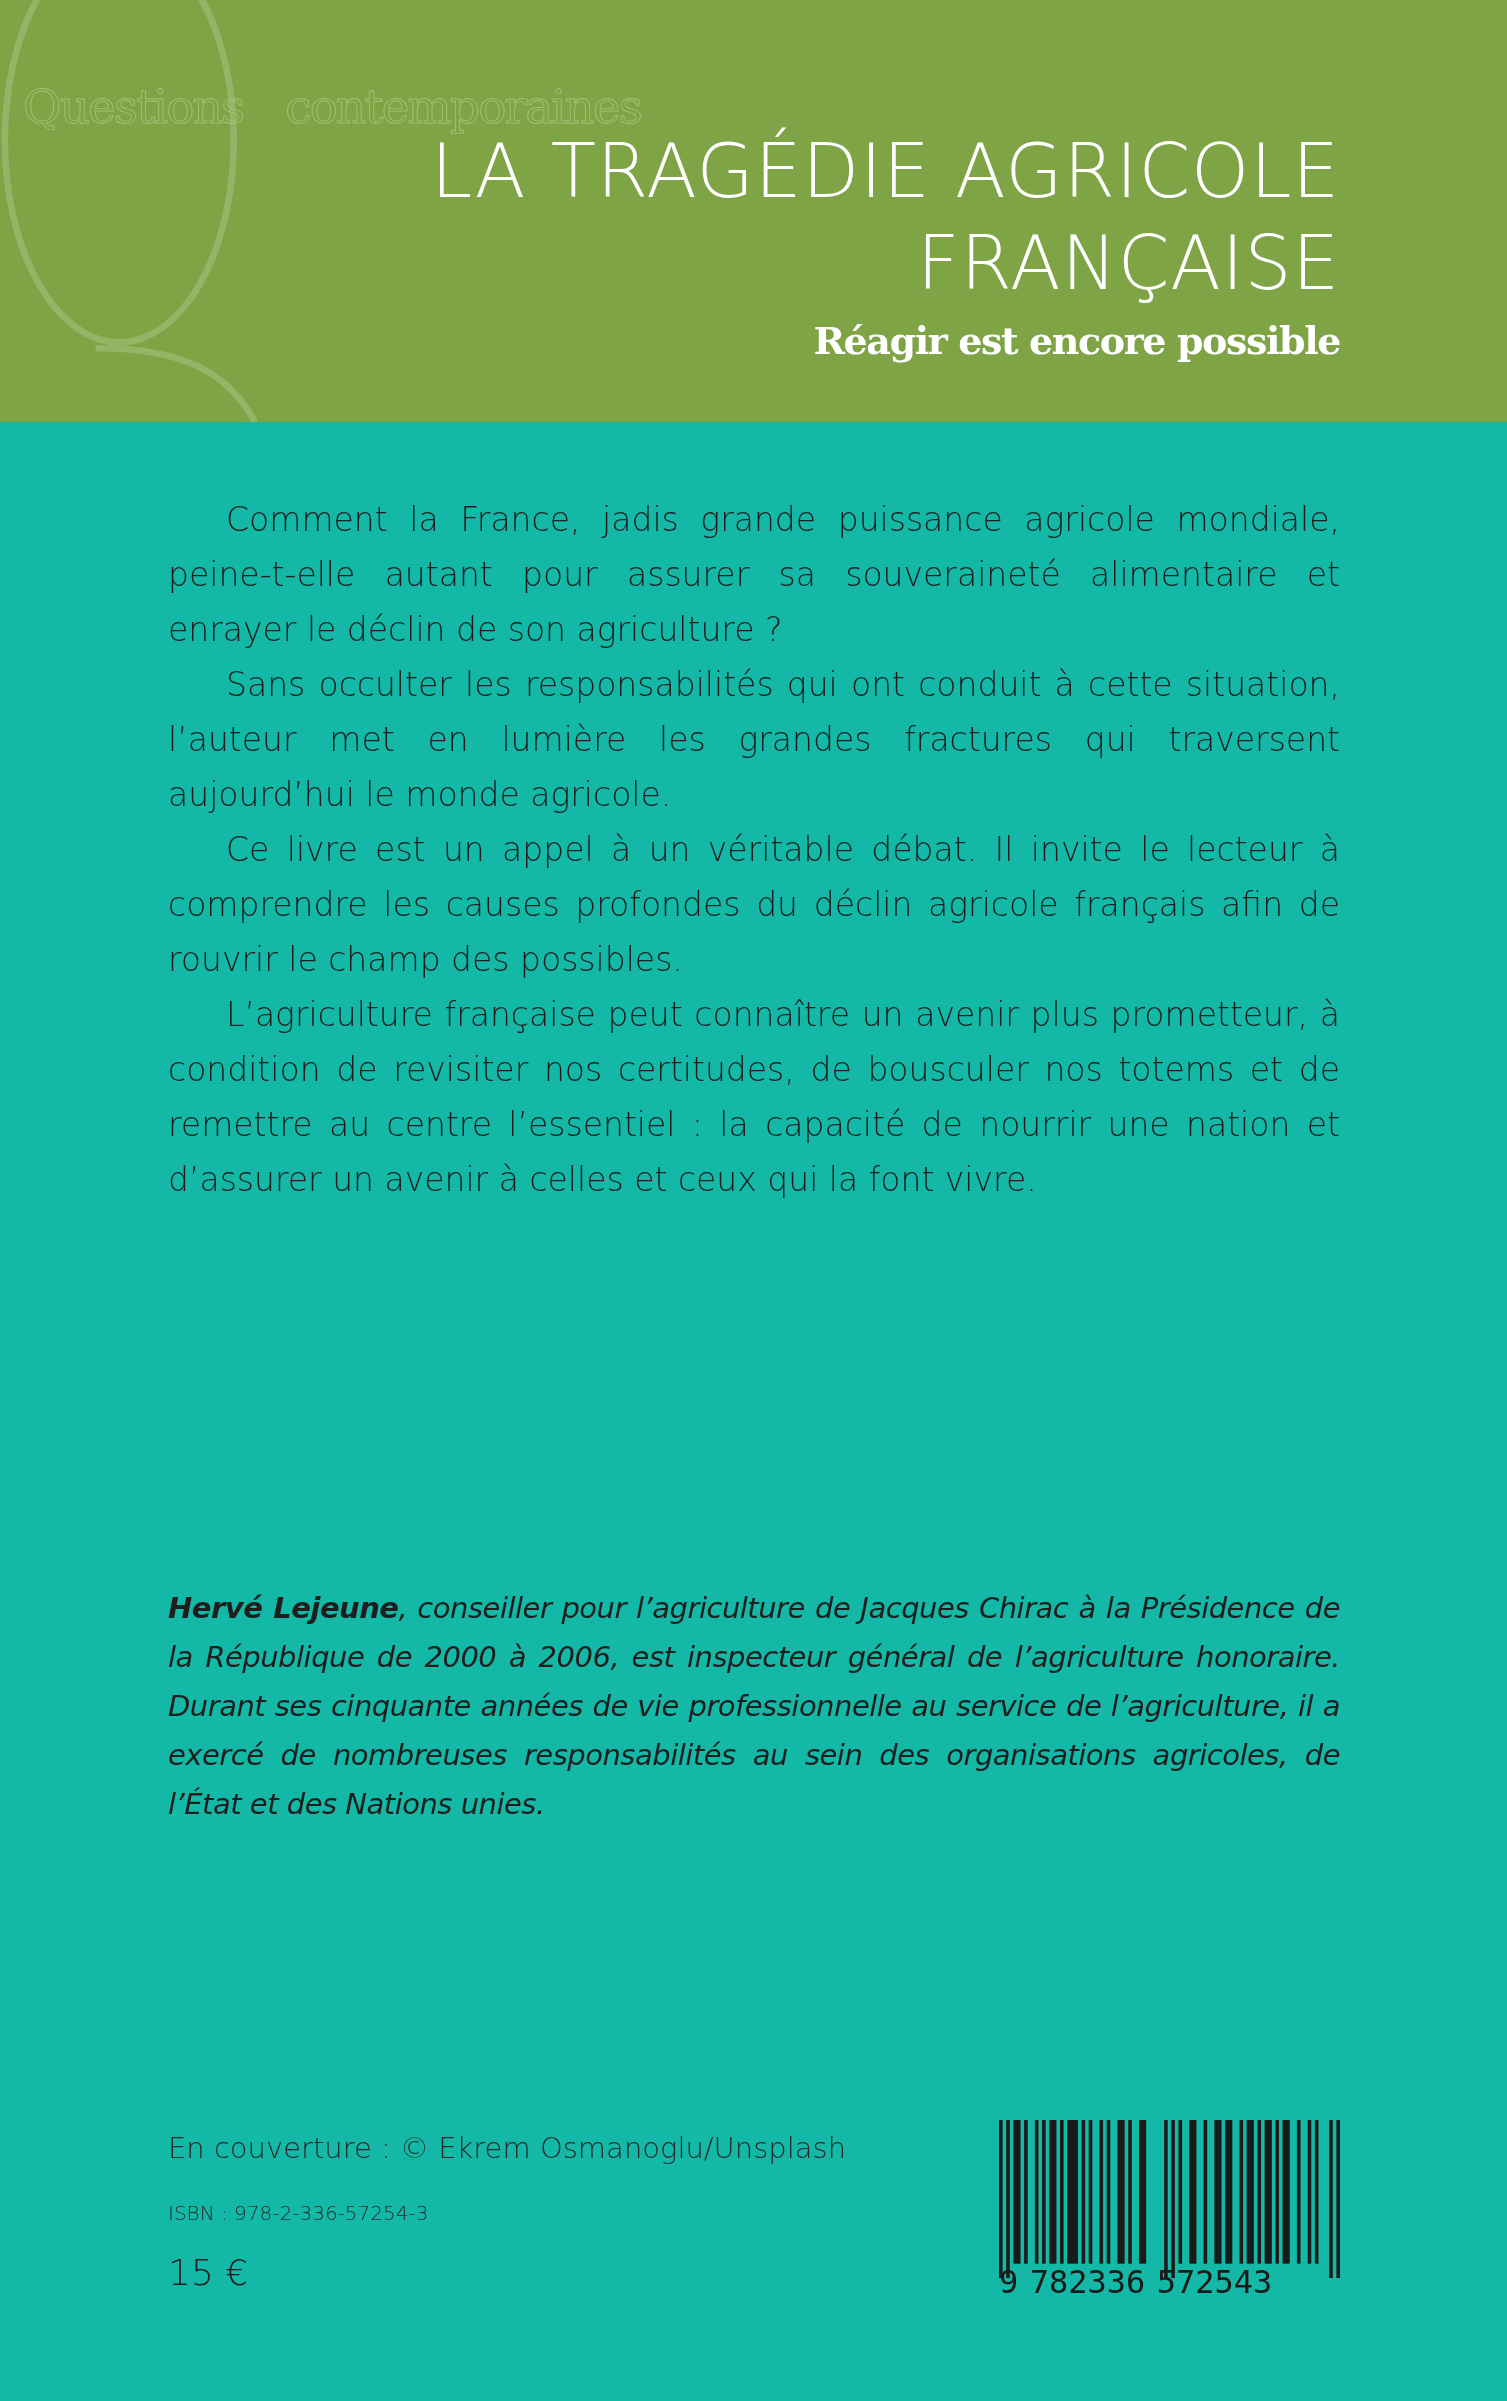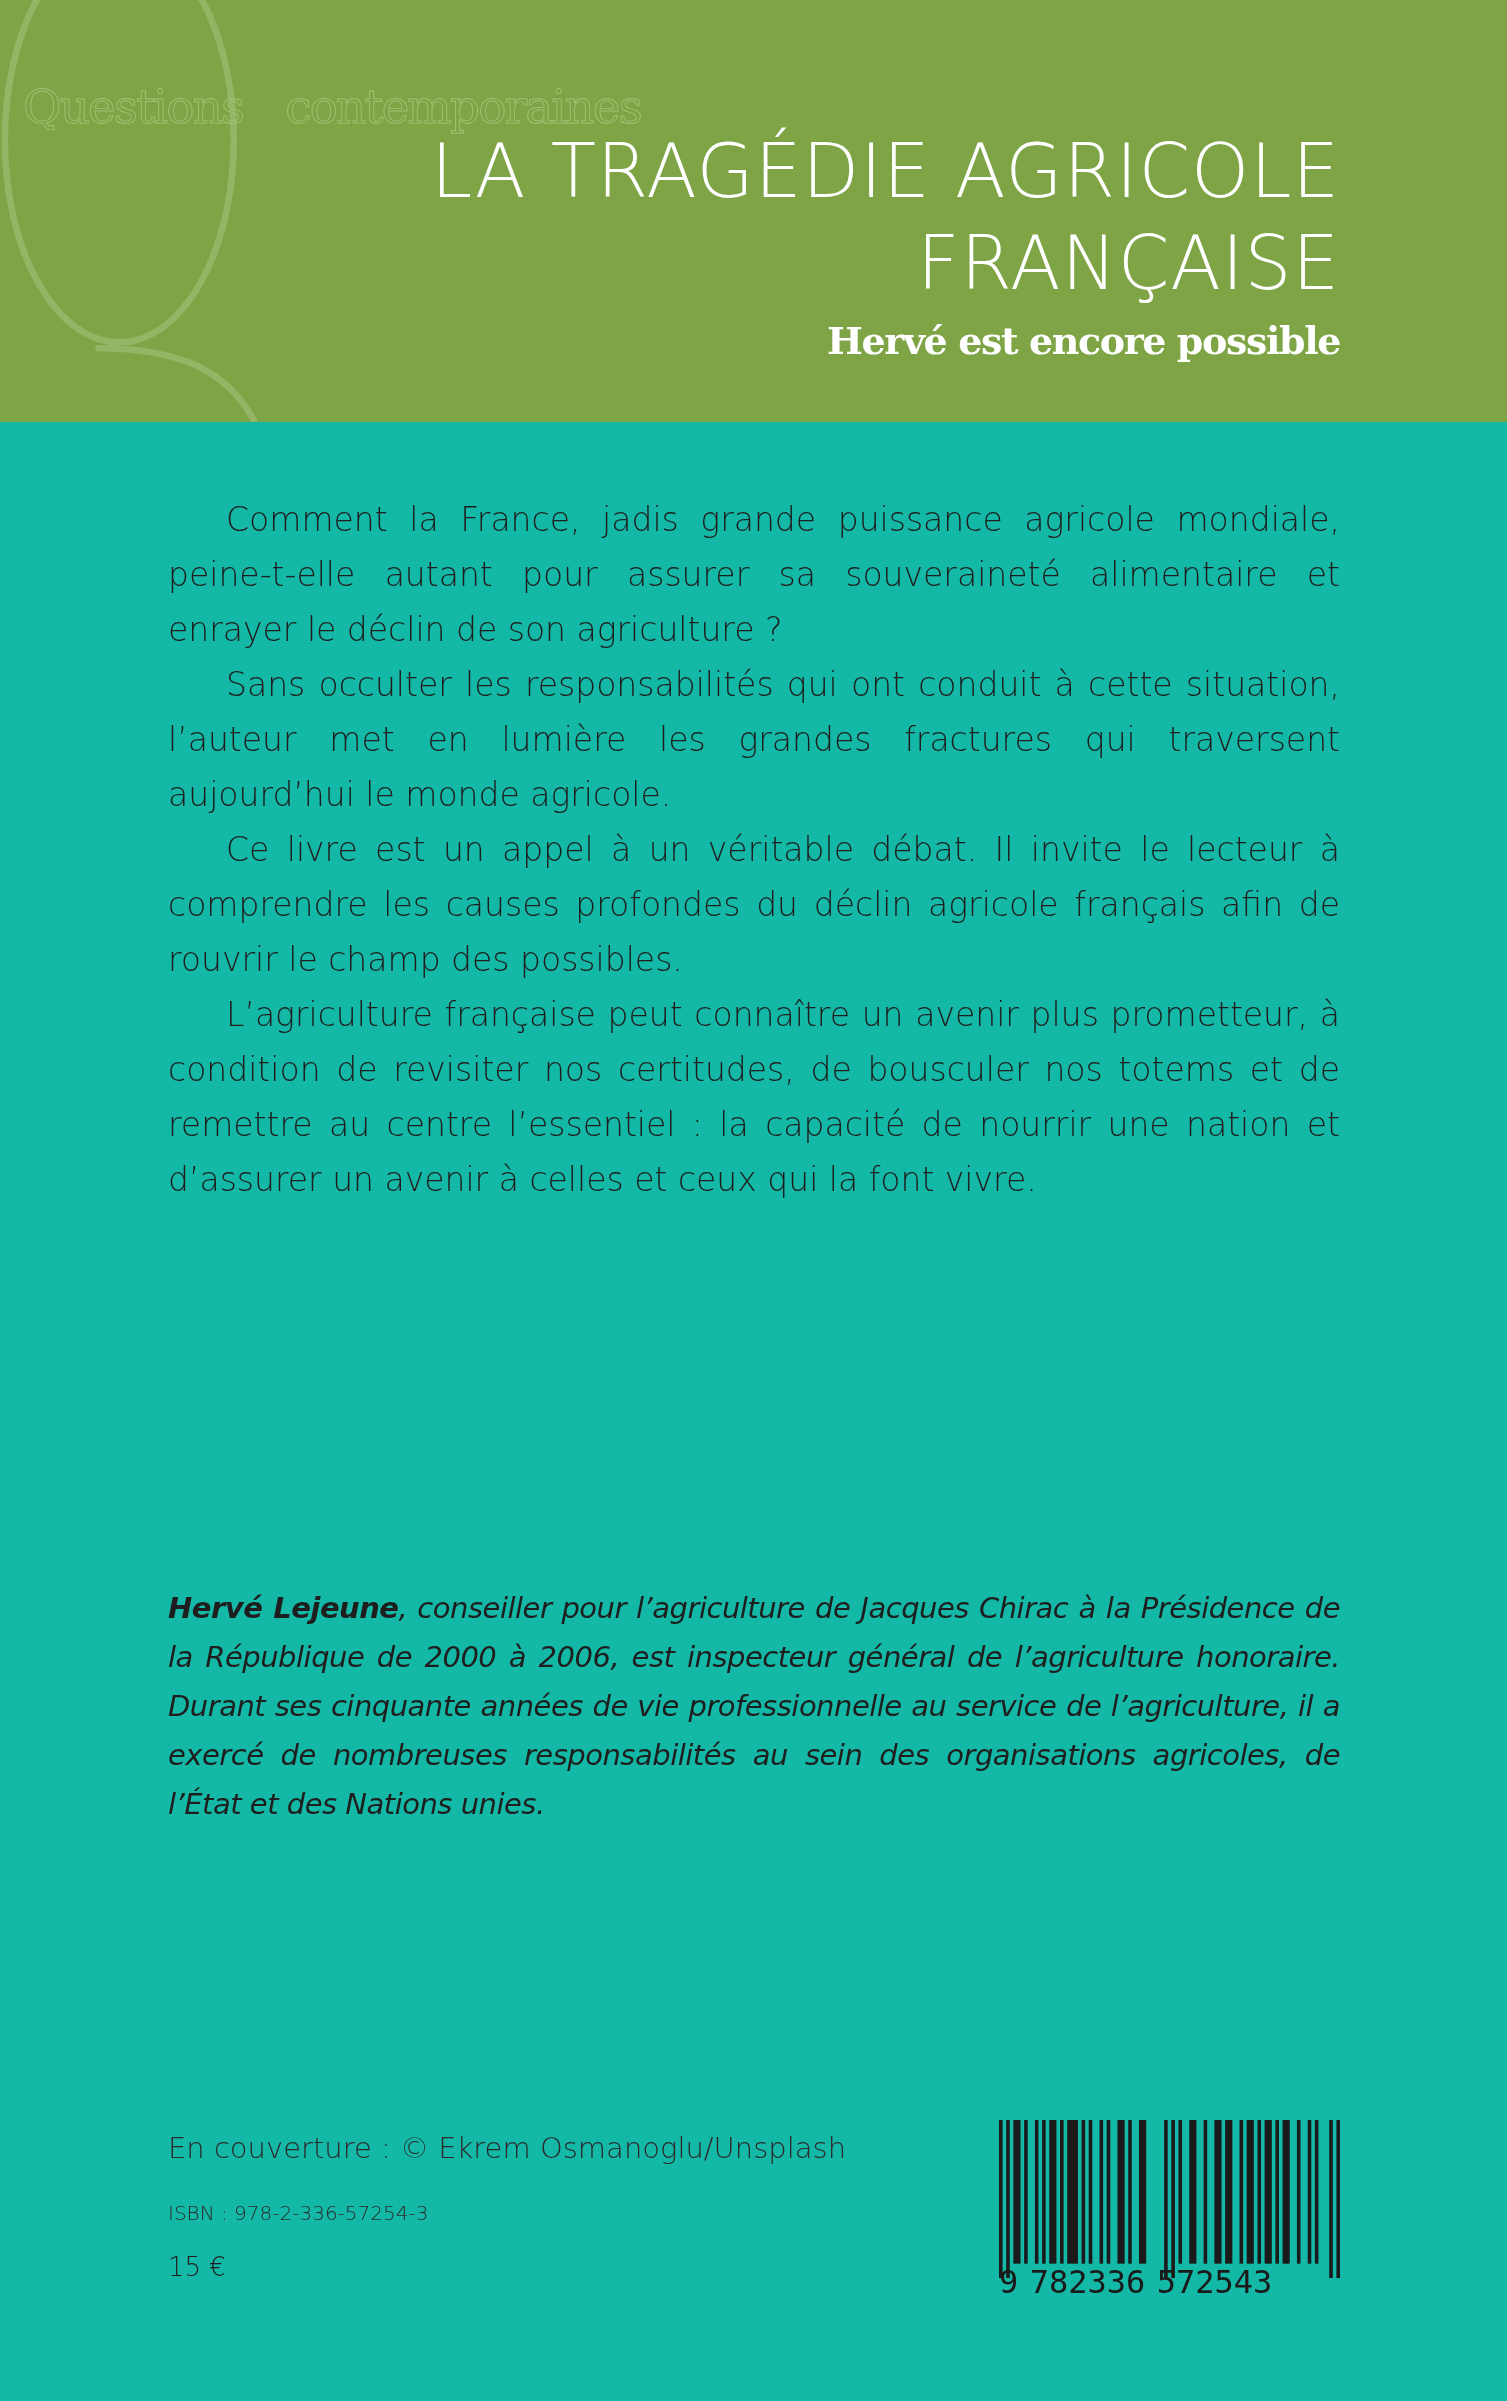--- a/index.html
+++ b/index.html
@@ -11,42 +11,42 @@
   .collection .w2 { margin-left: 42px; }
   .title { position: absolute; right: 168px; top: 125px; text-align: right; font-family: "DejaVu Sans", sans-serif; font-weight: 200; font-size: 74px; line-height: 92px; color: #ffffff; letter-spacing: 0.9px; white-space: nowrap; }
   .title .line { display: block; text-align: right; }
   .subtitle { position: absolute; right: 168px; top: 318px; font-family: "DejaVu Serif", serif; font-weight: bold; font-size: 38px; letter-spacing: -1.4px; color: #ffffff; white-space: nowrap; }
   .blurb { position: absolute; left: 168px; top: 492px; width: 1172px; font-family: "DejaVu Sans", sans-serif; font-weight: 200; font-size: 33px; line-height: 55px; color: #1e1e1e; text-align: justify; }
   .blurb p { margin: 0; text-indent: 58px; }
   .author { position: absolute; left: 168px; top: 1584px; width: 1172px; font-family: "DejaVu Sans", sans-serif; font-style: italic; font-size: 29px; line-height: 49px; color: #1e1e1e; text-align: justify; letter-spacing: -0.5px; }
   .author b { font-weight: bold; }
   .credit { position: absolute; left: 168px; top: 2131px; font-family: "DejaVu Sans", sans-serif; font-weight: 200; font-size: 29px; color: #2a2a2a; white-space: nowrap; }
   .isbn { position: absolute; left: 168px; top: 2201px; font-family: "DejaVu Sans", sans-serif; font-weight: 200; font-size: 20px; color: #2a2a2a; white-space: nowrap; }
-  .price { position: absolute; left: 168px; top: 2252px; font-family: "DejaVu Sans", sans-serif; font-weight: 200; font-size: 26px; color: #1e1e1e; white-space: nowrap; }
+  .price { position: absolute; left: 168px; top: 2252px; font-family: "DejaVu Sans", sans-serif; font-weight: 200; font-size: 36px; color: #1e1e1e; white-space: nowrap; }
   .barcode { position: absolute; left: 999px; top: 2120px; width: 341px; height: 176px; }
   .barcode-digits { position: absolute; left: 999px; top: 2263px; font-family: "DejaVu Sans Mono", monospace; font-size: 32px; color: #1a1a1a; white-space: nowrap; }
   .barcode-digits .g1 { margin-left: 11.4px; }
   .barcode-digits .g2 { margin-left: 11.4px; text-align: center; }
 </style>
 </head>
 <body>
 
 <div class="page">
 
   <div class="band">
     <svg class="q-deco" width="303" height="422" viewBox="0 0 320 446">
       <ellipse cx="126" cy="148" rx="121" ry="214" fill="none" stroke="#93b565" stroke-width="7"></ellipse>
       <path d="M104 368 C 190 368, 240 392, 268 444" fill="none" stroke="#93b565" stroke-width="7" stroke-linecap="round"></path>
     </svg>
     <div class="collection"><span>Questions</span><span class="w2">contemporaines</span></div>
     <div class="title">
       <span class="line">LA TRAGÉDIE AGRICOLE</span>
       <span class="line">FRANÇAISE</span>
     </div>
-    <div class="subtitle">Hervé est encore possible</div>
+    <div class="subtitle">Réagir est encore possible</div>
   </div>
 
   <div class="blurb">
     <p>Comment la France, jadis grande puissance agricole mondiale, peine-t-elle autant pour assurer sa souveraineté alimentaire et enrayer le déclin de son agriculture ?</p>
     <p>Sans occulter les responsabilités qui ont conduit à cette situation, l’auteur met en lumière les grandes fractures qui traversent aujourd’hui le monde agricole.</p>
     <p>Ce livre est un appel à un véritable débat. Il invite le lecteur à comprendre les causes profondes du déclin agricole français afin de rouvrir le champ des possibles.</p>
     <p>L’agriculture française peut connaître un avenir plus prometteur, à condition de revisiter nos certitudes, de bousculer nos totems et de remettre au centre l’essentiel : la capacité de nourrir une nation et d’assurer un avenir à celles et ceux qui la font vivre.</p>
   </div>
 
   <div class="author"><b>Hervé Lejeune</b><span>, conseiller pour l’agriculture de Jacques Chirac à la Présidence de la République de 2000 à 2006, est inspecteur général de l’agriculture honoraire. Durant ses cinquante années de vie professionnelle au service de l’agriculture, il a exercé de nombreuses responsabilités au sein des organisations agricoles, de l’État et des Nations unies.</span></div>

